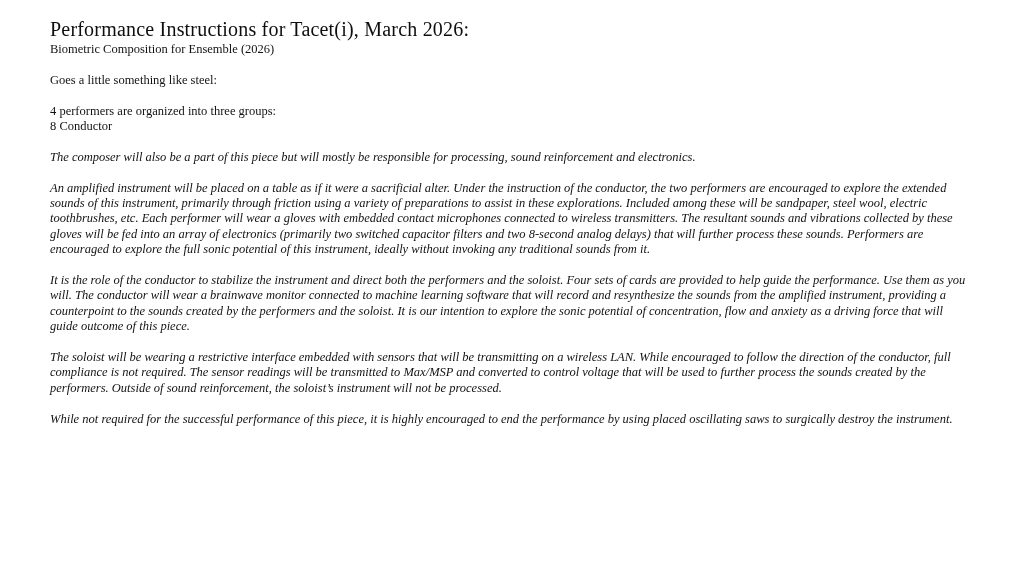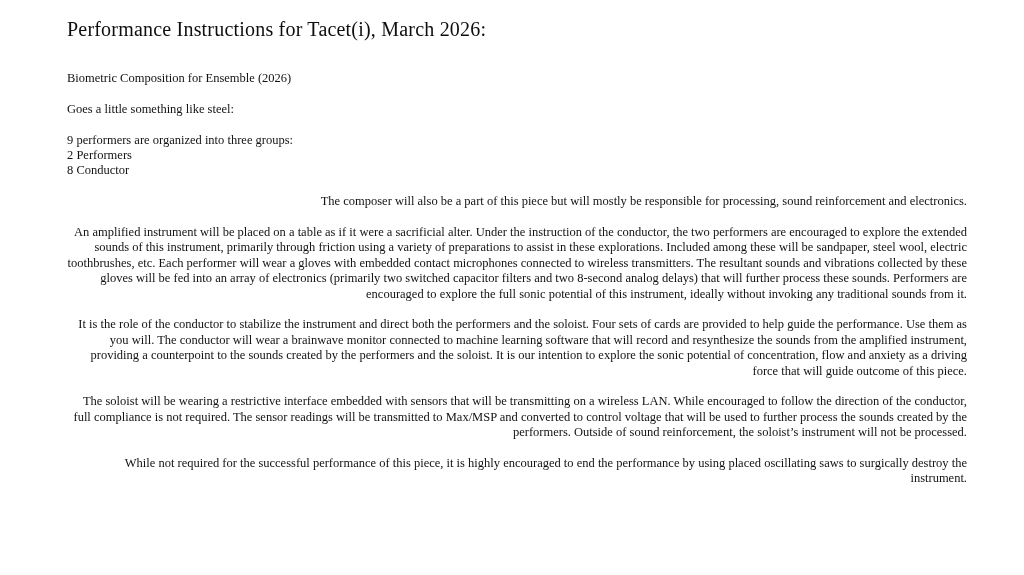--- a/index.html
+++ b/index.html
@@ -11,70 +11,69 @@
     width: 1024px;
     height: 575px;
     overflow: hidden;
     font-family: "Liberation Serif", "DejaVu Serif", serif;
     color: #121212;
   }
   .page {
     box-sizing: border-box;
     width: 1024px;
     height: 575px;
-    padding: 17px 57px 0 67px;
+    padding: 17px 57px 0 50px;
     background: #ffffff;
   }
   .doc-title {
     font-size: 20px;
     font-weight: 400;
     line-height: 1.25;
     margin: 0;
     letter-spacing: 0.2px;
     color: #0e0e0e;
   }
   .doc-subtitle {
-    margin-top: 29px;
     font-size: 12.5px;
     line-height: 15.4px;
   }
   .doc-line {
     font-size: 12.5px;
     line-height: 15.4px;
   }
   .block-gap {
     margin-top: 15.4px;
   }
   .roster {
     margin-top: 15.4px;
   }
   .roster .doc-line {
     margin: 0;
   }
   p.doc-par {
     margin: 15.4px 0 0 0;
     font-size: 12.5px;
     line-height: 15.4px;
-    text-align: right;
+    text-align: left;
+    font-style: italic;
   }
 </style>
 </head>
 <body>
 
 <div class="page">
 
   <h1 class="doc-title">Performance Instructions for Tacet(i), March 2026:</h1>
 
   <div class="doc-subtitle doc-line">Biometric Composition for Ensemble (2026)</div>
 
   <div class="doc-line block-gap">Goes a little something like steel:</div>
 
   <div class="roster">
-    <div class="doc-line">9 performers are organized into three groups:</div>
-    <div class="doc-line">2 Performers</div>
+    <div class="doc-line">4 performers are organized into three groups:</div>
     <div class="doc-line">8 Conductor</div>
   </div>
 
   <p class="doc-par">The composer will also be a part of this piece but will mostly be responsible for processing, sound reinforcement and electronics.</p>
 
   <p class="doc-par">An amplified instrument will be placed on a table as if it were a sacrificial alter. Under the instruction of the conductor, the two performers are encouraged to explore the extended sounds of this instrument, primarily through friction using a variety of preparations to assist in these explorations. Included among these will be sandpaper, steel wool, electric toothbrushes, etc. Each performer will wear a gloves with embedded contact microphones connected to wireless transmitters. The resultant sounds and vibrations collected by these gloves will be fed into an array of electronics (primarily two switched capacitor filters and two 8-second analog delays) that will further process these sounds. Performers are encouraged to explore the full sonic potential of this instrument, ideally without invoking any traditional sounds from it.</p>
 
   <p class="doc-par">It is the role of the conductor to stabilize the instrument and direct both the performers and the soloist. Four sets of cards are provided to help guide the performance. Use them as you will. The conductor will wear a brainwave monitor connected to machine learning software that will record and resynthesize the sounds from the amplified instrument, providing a counterpoint to the sounds created by the performers and the soloist. It is our intention to explore the sonic potential of concentration, flow and anxiety as a driving force that will guide outcome of this piece.</p>
 
   <p class="doc-par">The soloist will be wearing a restrictive interface embedded with sensors that will be transmitting on a wireless LAN. While encouraged to follow the direction of the conductor, full compliance is not required. The sensor readings will be transmitted to Max/MSP and converted to control voltage that will be used to further process the sounds created by the performers. Outside of sound reinforcement, the soloist’s instrument will not be processed.</p>

